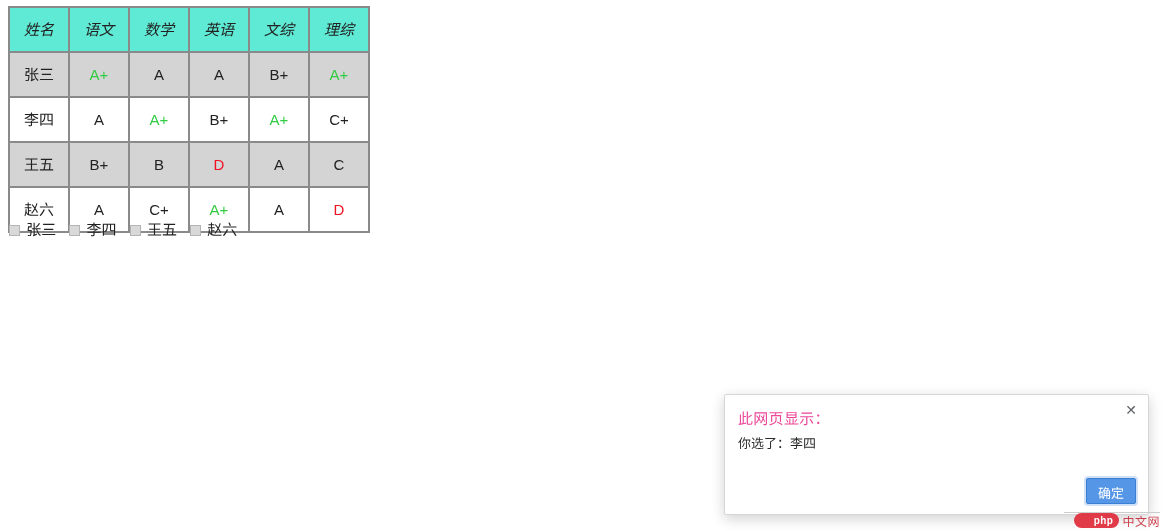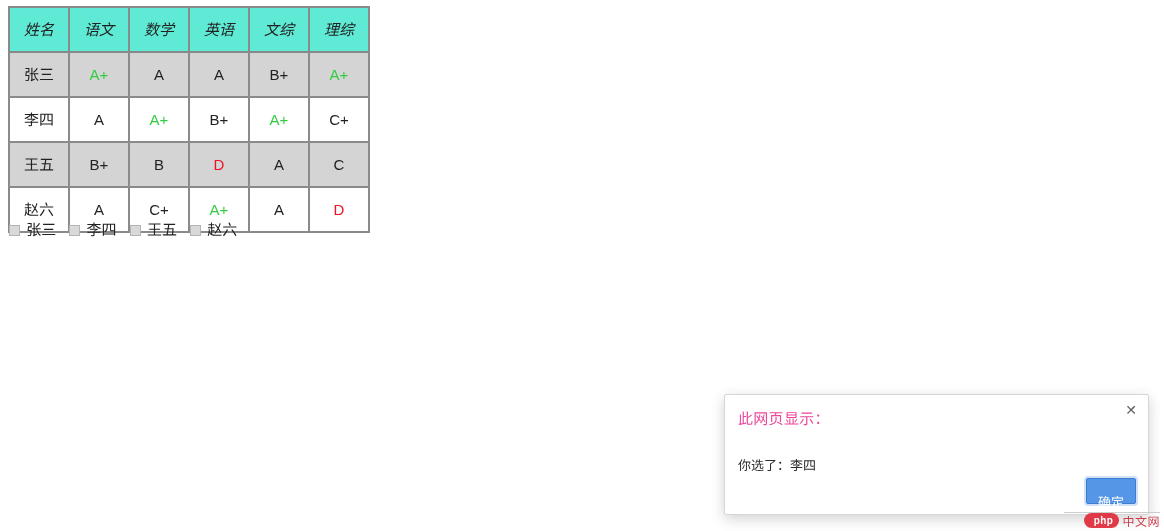--- a/index.html
+++ b/index.html
@@ -106,21 +106,21 @@
     position: absolute;
     left: 13px;
     top: 12px;
     font-size: 15px;
     color: #ec4899;
     letter-spacing: 0.3px;
   }
   #alert-dialog .dlg-message {
     position: absolute;
     left: 13px;
-    top: 60px;
+    top: 38px;
     font-size: 13px;
     color: #2b2b2b;
   }
   #alert-dialog .dlg-close {
     position: absolute;
     right: 8px;
     top: 6px;
     width: 18px;
     height: 18px;
     line-height: 18px;
@@ -132,51 +132,51 @@
     border: 0;
     padding: 0;
     font-family: "Liberation Sans", "DejaVu Sans", sans-serif;
   }
   #alert-dialog .dlg-ok {
     position: absolute;
     right: 12px;
     bottom: 10px;
     min-width: 48px;
     height: 26px;
-    padding: 12px 11px;
+    padding: 4px 11px;
     box-sizing: border-box;
     background: #5596e6;
     color: #ffffff;
     font-size: 13px;
     border: 1px solid #3b7fd4;
     border-radius: 2px;
     box-shadow: 0 0 0 2px #cfe0f7;
     cursor: pointer;
-    font-family: Liberation Serif, serif;
+    font-family: Liberation Mono, monospace;
     line-height: 24px;
   }
 
   
   #watermark {
     position: absolute;
     right: 4px;
     bottom: 3px;
     height: 16px;
     display: flex;
     align-items: center;
     gap: 3px;
     opacity: 0.92;
   }
   #watermark .wm-badge {
     background: #e02b3a;
     color: #ffffff;
     font-size: 10px;
     font-weight: bold;
     line-height: 13px;
-    padding: 1px 6px 1px 10px;
+    padding: 1px 6px 1px 20px;
     border-radius: 8px;
     letter-spacing: 0.5px;
     margin-left: 13px;
   }
   #watermark .wm-text {
     color: #c8303d;
     font-size: 12px;
     letter-spacing: 0.5px;
   }
   #watermark .wm-rule {

